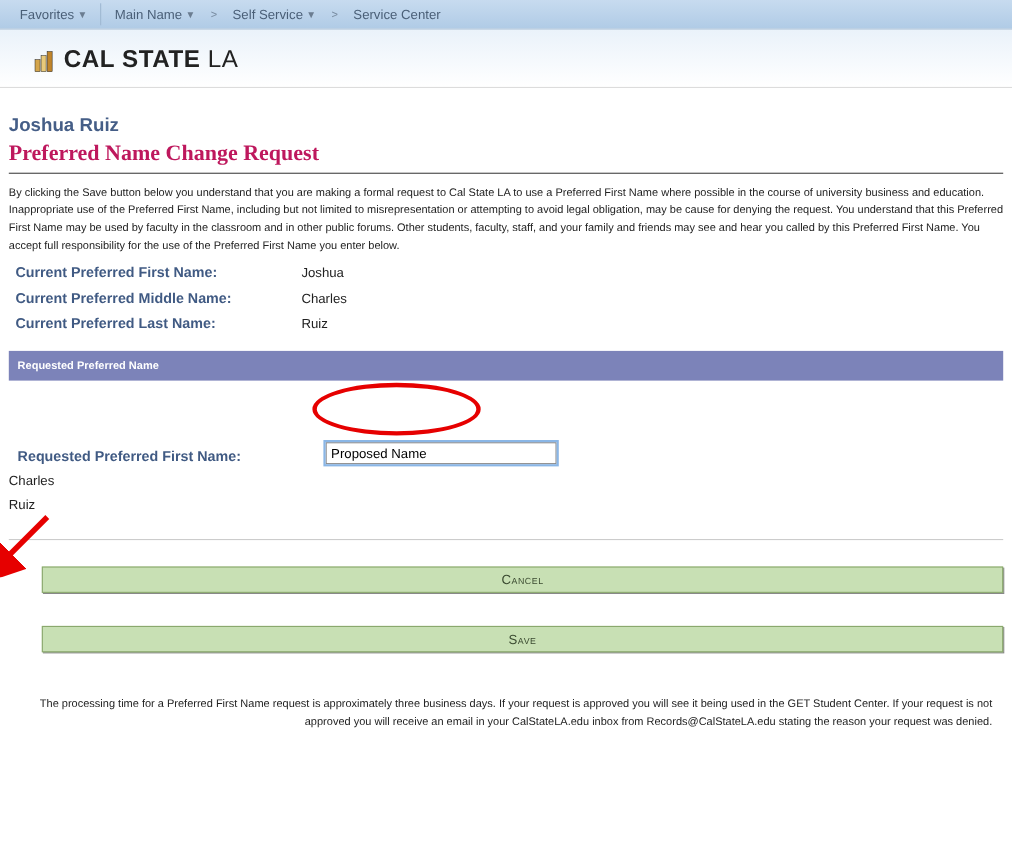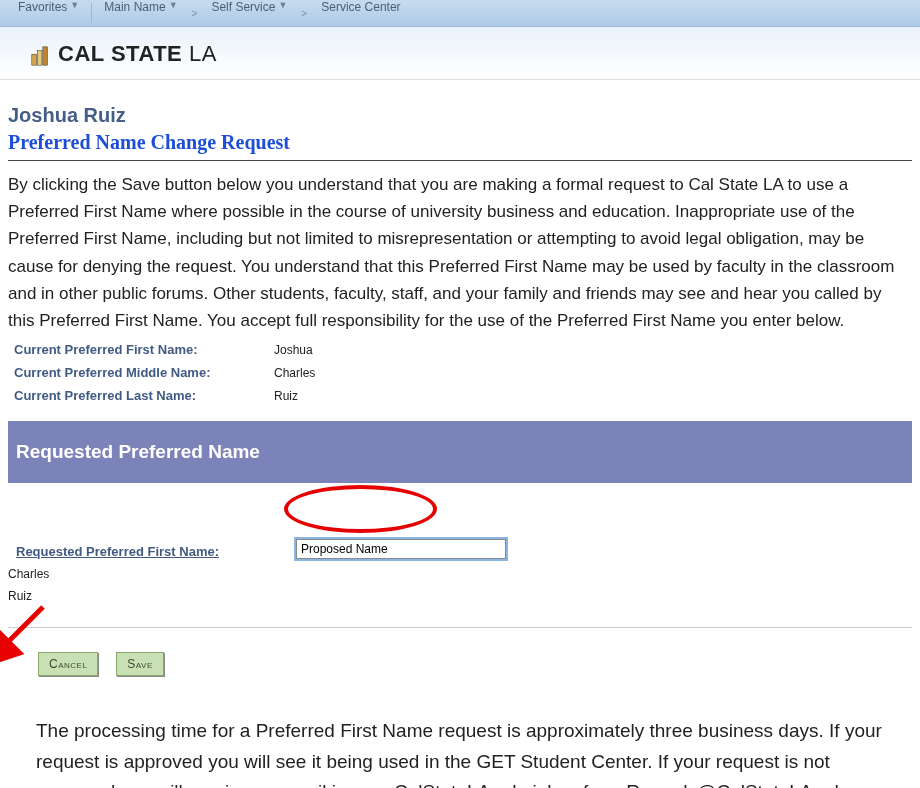--- a/index.html
+++ b/index.html
@@ -17,20 +17,21 @@
     border-bottom: 1px solid #9fb8d2;
     height: 26px;
     display: flex;
     align-items: center;
     padding-left: 8px;
     color: #4a5f77;
     font-size: 12px;
   }
   .topnav .nav-item {
     display: flex;
+    align-items: center;
     padding: 0 10px;
     height: 100%;
     cursor: pointer;
   }
   .topnav .divider {
     width: 1px;
     background: #9fb8d2;
     height: 20px;
     margin: 0 2px;
   }
@@ -66,34 +67,34 @@
   .logo-text .bold { font-weight: 900; }
   .logo-text .thin { font-weight: 400; }
 
   
   .content {
     padding: 16px 8px 30px 8px;
   }
   .student-name {
     color: #455e87;
     font-weight: bold;
-    font-size: 20px;
+    font-size: 17px;
     margin: 8px 0 4px 0;
   }
   .page-title {
-    color: #1d4ed8;
+    color: #be185d;
     font-family: Georgia, "Times New Roman", serif;
     font-weight: bold;
     font-size: 20px;
     margin: 0 0 8px 0;
     border-bottom: 1px solid #444;
     padding-bottom: 6px;
   }
   .disclaimer {
-    font-size: 17px;
+    font-size: 10px;
     line-height: 1.6;
     color: #222;
     margin: 10px 0 8px 0;
   }
 
   .current-block {
     margin: 4px 0 18px 6px;
   }
   .field-row {
     display: flex;
@@ -102,32 +103,31 @@
   }
   .field-label {
     color: #405a83;
     font-weight: bold;
     font-size: 13px;
     width: 260px;
   }
   .field-label.req {
     width: 280px;
     padding-left: 8px;
-    text-decoration: underline;
   }
   .field-value {
     font-size: 12px;
   }
 
   .section-bar {
     background: #7c83b9;
     color: #fff;
     font-weight: bold;
-    padding: 20px 8px;
-    font-size: 19px;
+    padding: 8px 8px;
+    font-size: 10px;
   }
 
   .requested-block {
     padding: 10px 0 6px 0;
     position: relative;
   }
   .req-input {
     font-family: Verdana, sans-serif;
     font-size: 12px;
     padding: 2px 4px;
@@ -137,40 +137,42 @@
     margin-top: 38px;
   }
   .hr-light {
     border: none;
     border-top: 1px solid #ccc;
     margin: 10px 0 24px 0;
   }
 
   .button-row {
     display: flex;
-    gap: 18px;
+    gap: 30px;
     margin: 4px 0 0 30px;
     position: relative;
+    flex-direction: column;
   }
   .ps-btn {
     font-variant: small-caps;
     background: #c8e0b4;
     border: 1px solid #8aa86d;
     color: #3a4a30;
     padding: 4px 10px;
     font-size: 12px;
     cursor: pointer;
     box-shadow: 1px 1px 0 #888;
     letter-spacing: 0.5px;
   }
   .footnote {
-    font-size: 19px;
+    font-size: 10px;
     line-height: 1.6;
     margin: 40px 0 16px 28px;
     padding-right: 10px;
+    text-align: right;
   }
 
   
   .annot-ellipse {
     position: absolute;
     border: 4px solid #e60000;
     border-radius: 50%;
     width: 145px;
     height: 40px;
     left: 276px;

